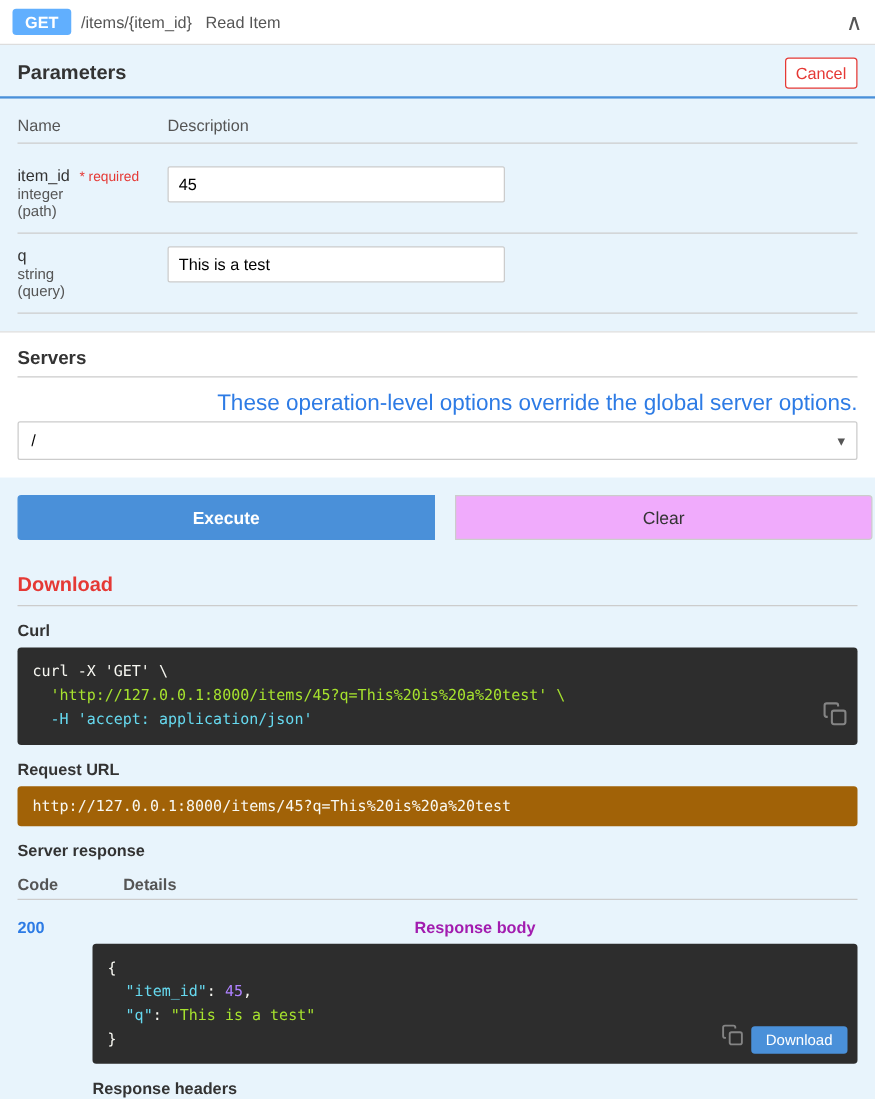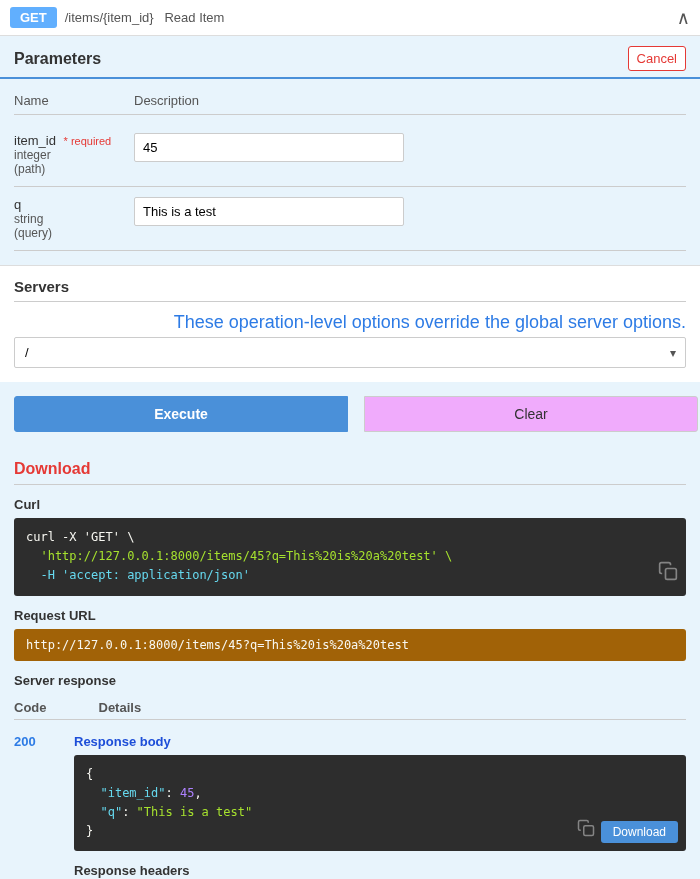--- a/index.html
+++ b/index.html
@@ -258,21 +258,21 @@
       padding: 8px 0;
       border-bottom: 1px solid #ccc;
     }
     .response-code {
       width: 60px;
       font-size: 13px;
       color: #2d7be5;
       font-weight: bold;
     }
     .response-details { flex: 1; }
-    .response-body-label { font-size: 13px; font-weight: bold; color: #1d4ed8; margin-bottom: 6px; }
+    .response-body-label { font-size: 13px; font-weight: bold; color: #a21caf; margin-bottom: 6px; text-align: center; }
     .response-body-block {
       background: #2d2d2d;
       color: #f8f8f2;
       padding: 10px 12px;
       font-family: monospace;
       font-size: 12px;
       border-radius: 3px;
       position: relative;
       margin-bottom: 12px;
       line-height: 1.6;

